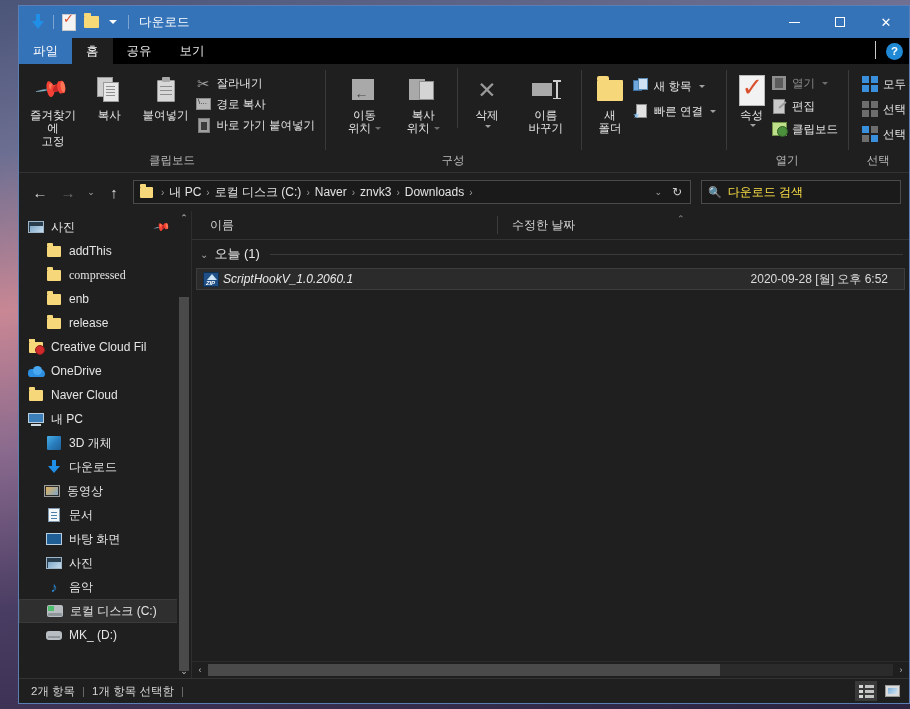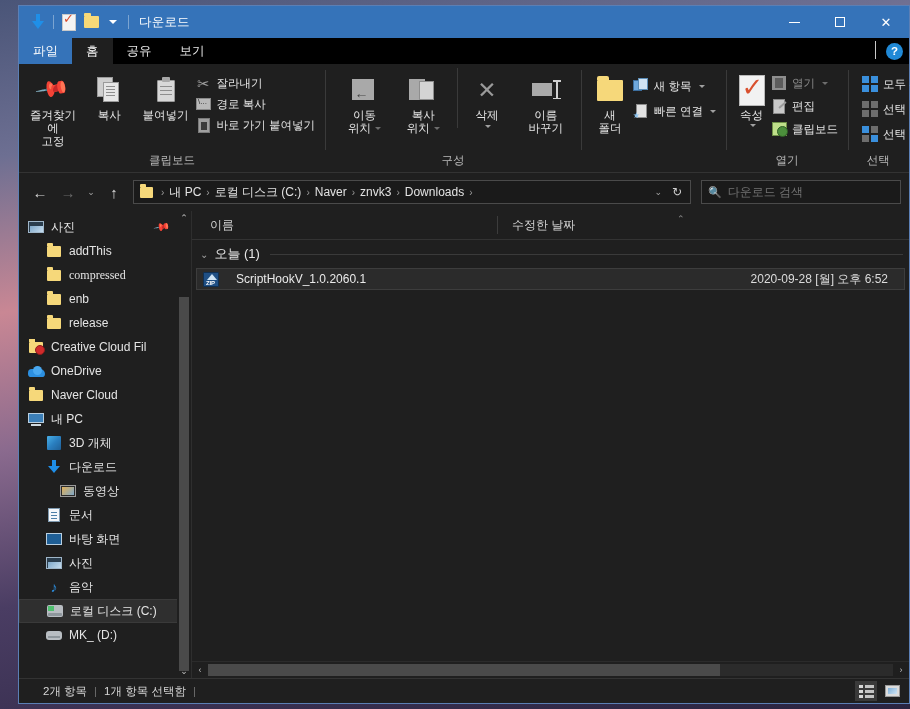--- a/index.html
+++ b/index.html
@@ -186,21 +186,21 @@
   .crumb { color: #e2e2e2; font-size: 12px; padding: 0 1px; }
   .crumbsep { color: #9a9a9a; font-size: 10px; padding: 0 4px; }
   .pathbox .spacer { flex: 1; }
   .pb-caret { color: #a5a5a5; font-size: 9px; padding: 0 6px; }
   .pb-refresh { color: #cfcfcf; font-size: 12px; padding: 0 4px; }
   .searchbox {
     width: 200px; height: 24px; background: #1a1a1a; border: 1px solid #4a4a4a; margin-left: 8px;
     display: flex; align-items: center; padding: 0 6px; box-sizing: border-box; gap: 6px;
   }
   .search-glyph { color: #9a9a9a; font-size: 11px; }
-  .search-ph { color: #737373; font-size: 12px; }
+  .search-ph { color: #fde047; font-size: 12px; }
   
   .content { flex: 1; display: flex; min-height: 0; background: #f9a8d4; }
   .navpane {
     width: 172px; flex: none; background: #1f1f1f; position: relative;
     border-right: 1px solid #2e2e2e; overflow: hidden;
   }
   .navlist { padding-top: 4px; }
   .navitem {
     height: 24px; display: flex; align-items: center; gap: 6px; color: #e4e4e4; font-size: 12px;
     padding-right: 4px; white-space: nowrap; position: relative;
@@ -254,41 +254,41 @@
   .sortmark { position: absolute; left: 485px; top: 3px; color: #8e8e8e; font-size: 9px; }
   .filelist { flex: 1; overflow: hidden; position: relative; }
   .grouphdr { height: 28px; display: flex; align-items: center; padding-left: 8px; gap: 6px; }
   .grouphdr .gchev { color: #a0a0a0; font-size: 10px; }
   .grouphdr .gtxt { color: #e8e8e8; font-size: 13px; }
   .grouphdr .gline { flex: 1; height: 1px; background: #3a3a3a; margin: 0 6px 0 4px; }
   .filerow {
     height: 22px; display: flex; align-items: center; margin: 0 4px;
     background: #2b2b2b; border: 1px solid #3d3d3d; box-sizing: border-box;
   }
-  .filerow .fcell-name { width: 300px; display: flex; align-items: center; gap: 17px; padding-left: 6px; box-sizing: border-box; }
+  .filerow .fcell-name { width: 300px; display: flex; align-items: center; gap: 4px; padding-left: 6px; box-sizing: border-box; font-style: italic; }
   .filerow .fname { color: #eaeaea; font-size: 12px; white-space: nowrap; }
   .filerow .fdate { color: #dcdcdc; font-size: 12px; margin-left: auto; padding-right: 16px; }
   .zip-ico { width: 16px; height: 15px; background: #1f4f84; border: 1px solid #0f2f52; position: relative; box-sizing: border-box; border-radius: 1px; }
   .zip-ico::before {
     content: ""; position: absolute; left: 3px; top: 1px;
     border-left: 5px solid transparent; border-right: 5px solid transparent; border-bottom: 6px solid #cfe4f5;
   }
   .zip-ico .zl { position: absolute; left: 1px; bottom: 0px; font-size: 6px; color: #ffffff; font-weight: bold; letter-spacing: -.2px; background: #1f4f84; padding: 0 1px; line-height: 6px; }
   
   .hscroll {
     height: 16px; background: #1f1f1f; display: flex; align-items: center; flex: none;
     border-top: 1px solid #2b2b2b;
   }
   .hs-arrow { width: 16px; text-align: center; color: #bdbdbd; font-size: 9px; }
   .hs-track { flex: 1; height: 12px; background: #2b2b2b; position: relative; }
   .hs-thumb { position: absolute; left: 0; top: 0; width: 512px; height: 12px; background: #4a4a4a; }
   
   .statusbar {
     height: 24px; background: #1f1f1f; border-top: 1px solid #333; display: flex; align-items: center;
-    flex: none; padding: 0 16px; position: relative;
+    flex: none; padding: 0 4px; position: relative;
   }
   .st-txt { color: #d6d6d6; font-size: 11.5px; padding-left: 8px; }
   .st-div { color: #6e6e6e; font-size: 11.5px; padding: 0 7px; }
   .viewbtns { position: absolute; right: 6px; display: flex; gap: 4px; }
   .vbtn { width: 22px; height: 20px; display: flex; align-items: center; justify-content: center; }
   .vbtn.active { background: #3a3a3a; }
   .detail-glyph { display: grid; grid-template-columns: 4px 9px; grid-template-rows: 3px 3px 3px; gap: 2px; align-items: center; }
   .detail-glyph i { display: block; background: #c4c4c4; height: 3px; }
   .detail-glyph i.sq { background: #d8d8d8; }
   .tile-glyph { width: 15px; height: 12px; background: #dcdcdc; border: 1px solid #9a9a9a; box-sizing: border-box; position: relative; padding: 1px; }
@@ -651,21 +651,21 @@
               <span class="obj3d-ico"></span>
             </span>
             <span>3D 개체</span>
           </div>
           <div class="navitem" style="padding-left: 26px;">
             <span class="nico">
               <span class="dl-ico"></span>
             </span>
             <span>다운로드</span>
           </div>
-          <div class="navitem" style="padding-left: 40px;">
+          <div class="navitem" style="padding-left: 24px;">
             <span class="nico">
               <span class="vid-ico"></span>
             </span>
             <span>동영상</span>
           </div>
           <div class="navitem" style="padding-left: 26px;">
             <span class="nico">
               <span class="doc-ico"></span>
             </span>
             <span>문서</span>

